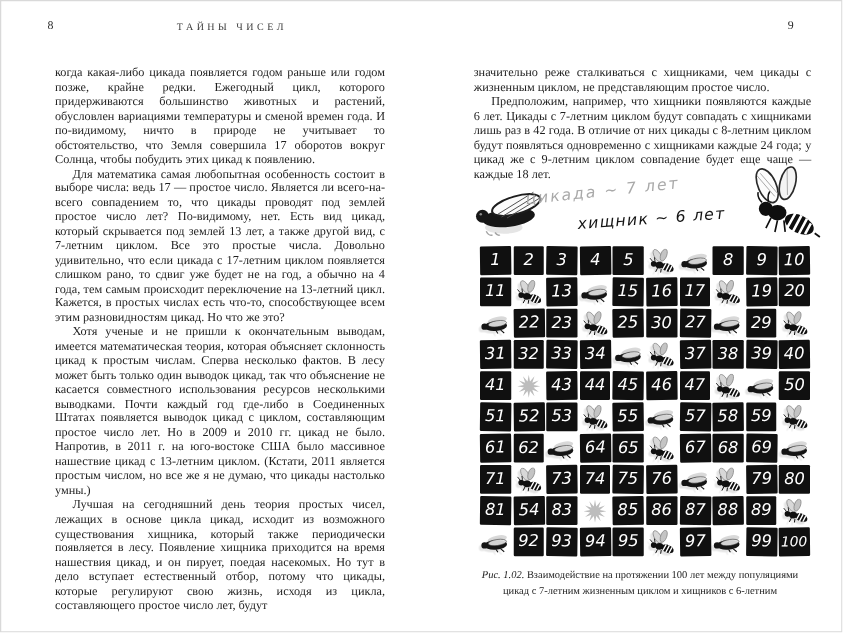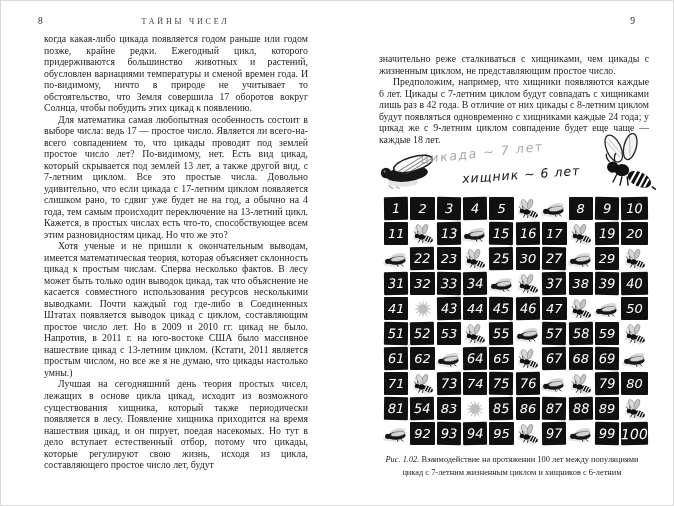--- a/index.html
+++ b/index.html
@@ -9,24 +9,24 @@
   .page{position:absolute;top:0;width:337px;height:506px;}
   .page-left{left:0;}
   .page-right{left:337px;}
 
   .runhead{position:absolute;top:16px;left:0;right:0;text-align:center;
     font-size:8px;letter-spacing:2.8px;color:#3c3c3c;white-space:nowrap;padding-left:32px;}
   .pagenum{position:absolute;top:15px;font-size:9.5px;color:#2b2b2b;}
   .pagenum-left{left:37px;}
   .pagenum-right{right:40px;}
 
-  .bodycol{position:absolute;top:32px;font-size:9.8px;line-height:1.177;
+  .bodycol{position:absolute;top:52px;font-size:9.8px;line-height:1.177;
     text-align:justify;hyphens:auto;-webkit-hyphens:auto;}
   .page-left .bodycol{left:43px;width:264px;}
-  .page-right .bodycol{left:41px;width:270px;margin-top:20px;}
+  .page-right .bodycol{left:41px;width:270px;}
   p.para{margin:0;}
   p.para.indent{text-indent:14px;}
 
   
   .annotation{position:absolute;top:132px;left:36px;width:290px;height:64px;}
   .hand{position:absolute;font-family:"DejaVu Sans",sans-serif;font-style:italic;
     white-space:nowrap;}
   .hand-cicada{left:46px;top:12px;color:#a9a9a9;font-size:12.5px;
     letter-spacing:1.6px;transform:rotate(-6deg);}
   .hand-predator{left:88px;top:34px;color:#141414;font-size:12.5px;
@@ -494,21 +494,21 @@
         <div class="cell cell-icon">
           <svg viewBox="0 0 26 18">
             <ellipse cx="15" cy="6" rx="8.5" ry="3" fill="#b9b9b9" opacity="0.55" transform="rotate(-12 15 6)"></ellipse>
             <ellipse cx="13.5" cy="11" rx="10" ry="4.2" fill="#151515" transform="rotate(-4 13.5 11)"></ellipse>
             <circle cx="4" cy="11.5" r="2.8" fill="#151515"></circle>
             <ellipse cx="15" cy="9" rx="8" ry="2.6" fill="#e8e8e8" opacity="0.9" stroke="#2a2a2a" stroke-width="0.5" transform="rotate(-8 15 9)"></ellipse>
             <path d="M18 14.5 l3 2.5 M14 15 l1.5 2.5" stroke="#151515" stroke-width="0.9" fill="none"></path>
           </svg>
         </div>
         <div class="cell cell-number">99</div>
-        <div class="cell cell-number" style="font-size: 14px;">100</div>
+        <div class="cell cell-number" style="font-size: 11px;">100</div>
       </div>
 
     <div class="caption">
       <span class="lbl">Рис. 1.02.</span>
       <span>Взаимодействие на протяжении 100 лет между популяциями цикад с 7-летним жизненным циклом и хищников с 6-летним</span>
     </div>
   </section>
 </div>
 
 </body></html>

